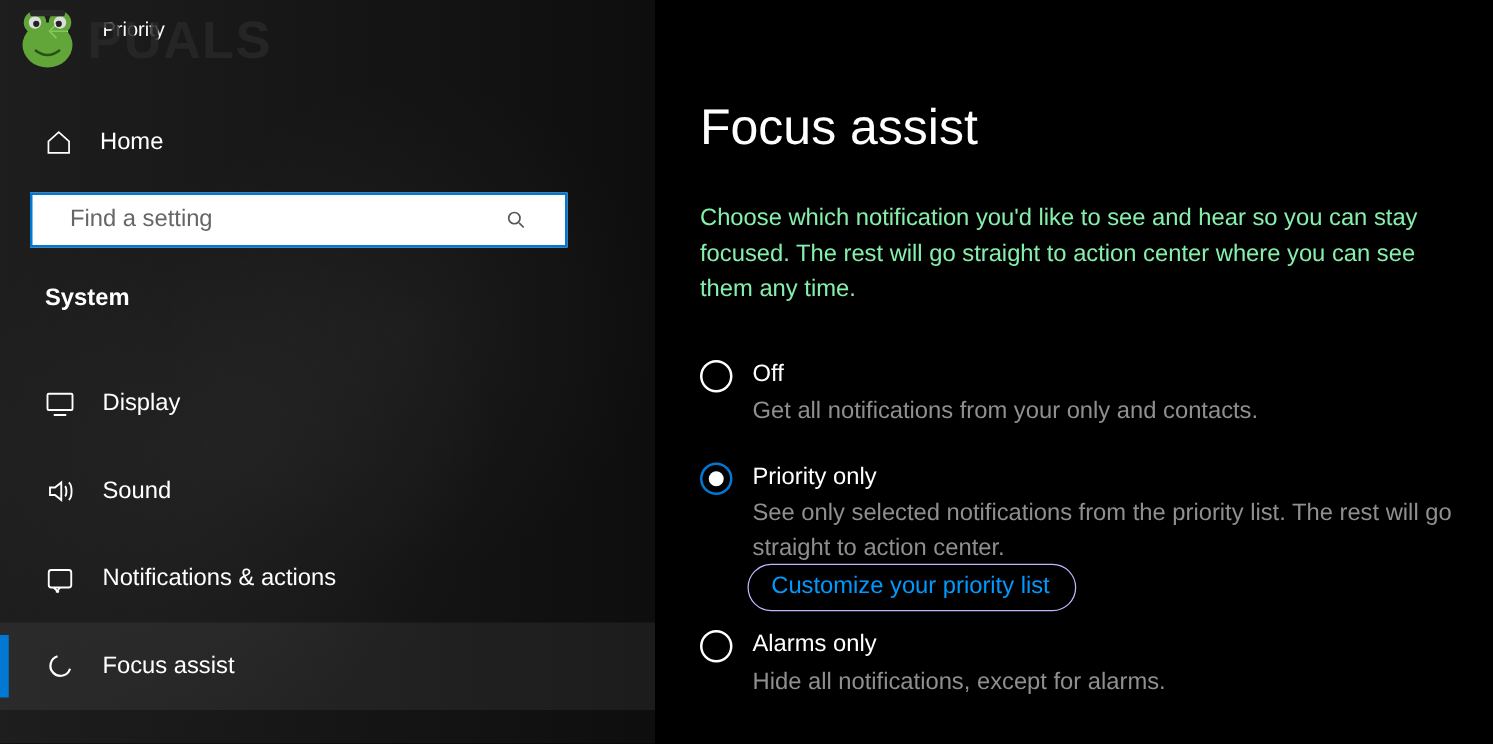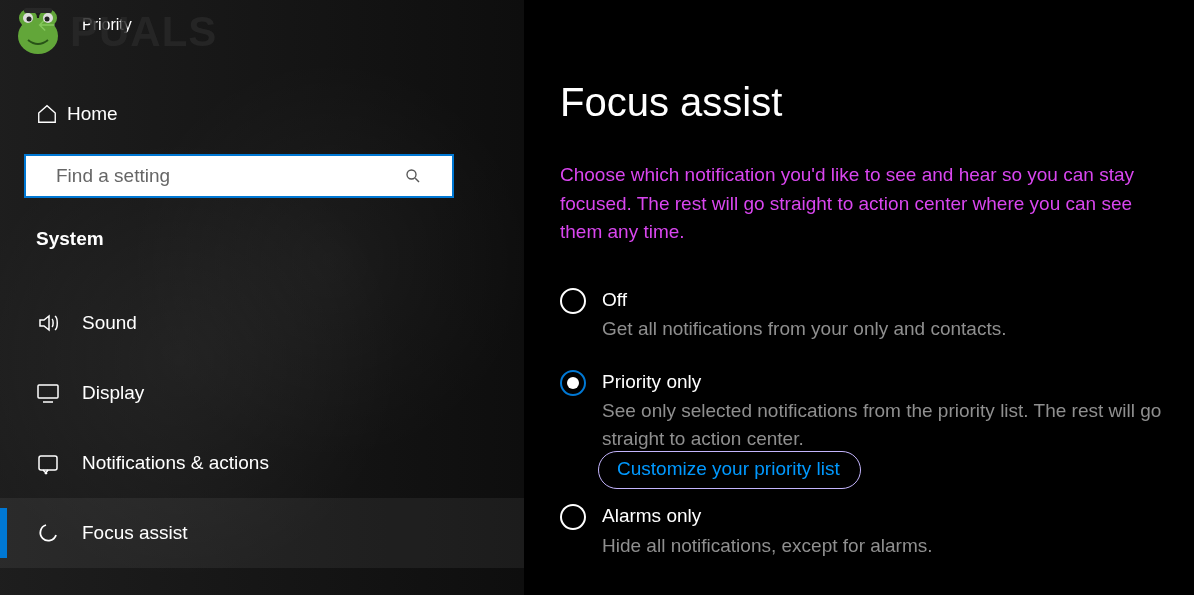--- a/index.html
+++ b/index.html
@@ -59,21 +59,21 @@
       font-size: 42px;
       font-weight: 800;
       color: rgba(40,40,40,0.85);
       letter-spacing: 1px;
       z-index: 0;
       font-family: Arial, sans-serif;
     }
     .home-row {
       display: flex;
       align-items: center;
-      gap: 9px;
+      gap: 22px;
       padding: 0 36px;
       margin-top: 44px;
       height: 40px;
       cursor: pointer;
       text-align: right;
     }
     .home-icon {
       width: 22px;
       height: 22px;
     }
@@ -156,21 +156,21 @@
       padding: 80px 16px 0 36px;
     }
     .page-title {
       font-size: 40px;
       font-weight: 400;
       margin-bottom: 36px;
     }
     .page-desc {
       font-size: 19px;
       line-height: 1.5;
-      color: #d946ef;
+      color: #86efac;
       margin-bottom: 40px;
       max-width: 660px;
     }
     .radio-group {
       margin-top: 10px;
     }
     .radio-item {
       display: flex;
       align-items: flex-start;
       gap: 16px;
@@ -286,36 +286,36 @@
     </div>
   </div>
 
   <div class="section-header">System</div>
 
   <div class="nav-list">
 
     <div class="nav-item">
       <span class="nav-icon">
         <svg width="24" height="24" viewBox="0 0 24 24" fill="none" stroke="#fff" stroke-width="1.5">
+          <rect x="2" y="4" width="20" height="13" rx="1"></rect>
+          <line x1="7" y1="21" x2="17" y2="21"></line>
+        </svg>
+      </span>
+      <span class="nav-label">Display</span>
+    </div>
+
+    <div class="nav-item">
+      <span class="nav-icon">
+        <svg width="24" height="24" viewBox="0 0 24 24" fill="none" stroke="#fff" stroke-width="1.5">
           <path d="M4 9v6h4l5 4V5L8 9H4z"></path>
           <path d="M16 8c1.5 1 1.5 7 0 8"></path>
           <path d="M19 5c3 2 3 12 0 14"></path>
         </svg>
       </span>
       <span class="nav-label">Sound</span>
-    </div>
-
-    <div class="nav-item">
-      <span class="nav-icon">
-        <svg width="24" height="24" viewBox="0 0 24 24" fill="none" stroke="#fff" stroke-width="1.5">
-          <rect x="2" y="4" width="20" height="13" rx="1"></rect>
-          <line x1="7" y1="21" x2="17" y2="21"></line>
-        </svg>
-      </span>
-      <span class="nav-label">Display</span>
     </div>
 
     <div class="nav-item">
       <span class="nav-icon">
         <svg width="24" height="24" viewBox="0 0 24 24" fill="none" stroke="#fff" stroke-width="1.5">
           <rect x="3" y="5" width="18" height="14" rx="2"></rect>
           <path d="M12 19 L9 23 L12 19 Z" fill="#fff"></path>
           <path d="M7 19 L11 23 L7 19"></path>
         </svg>
       </span>

